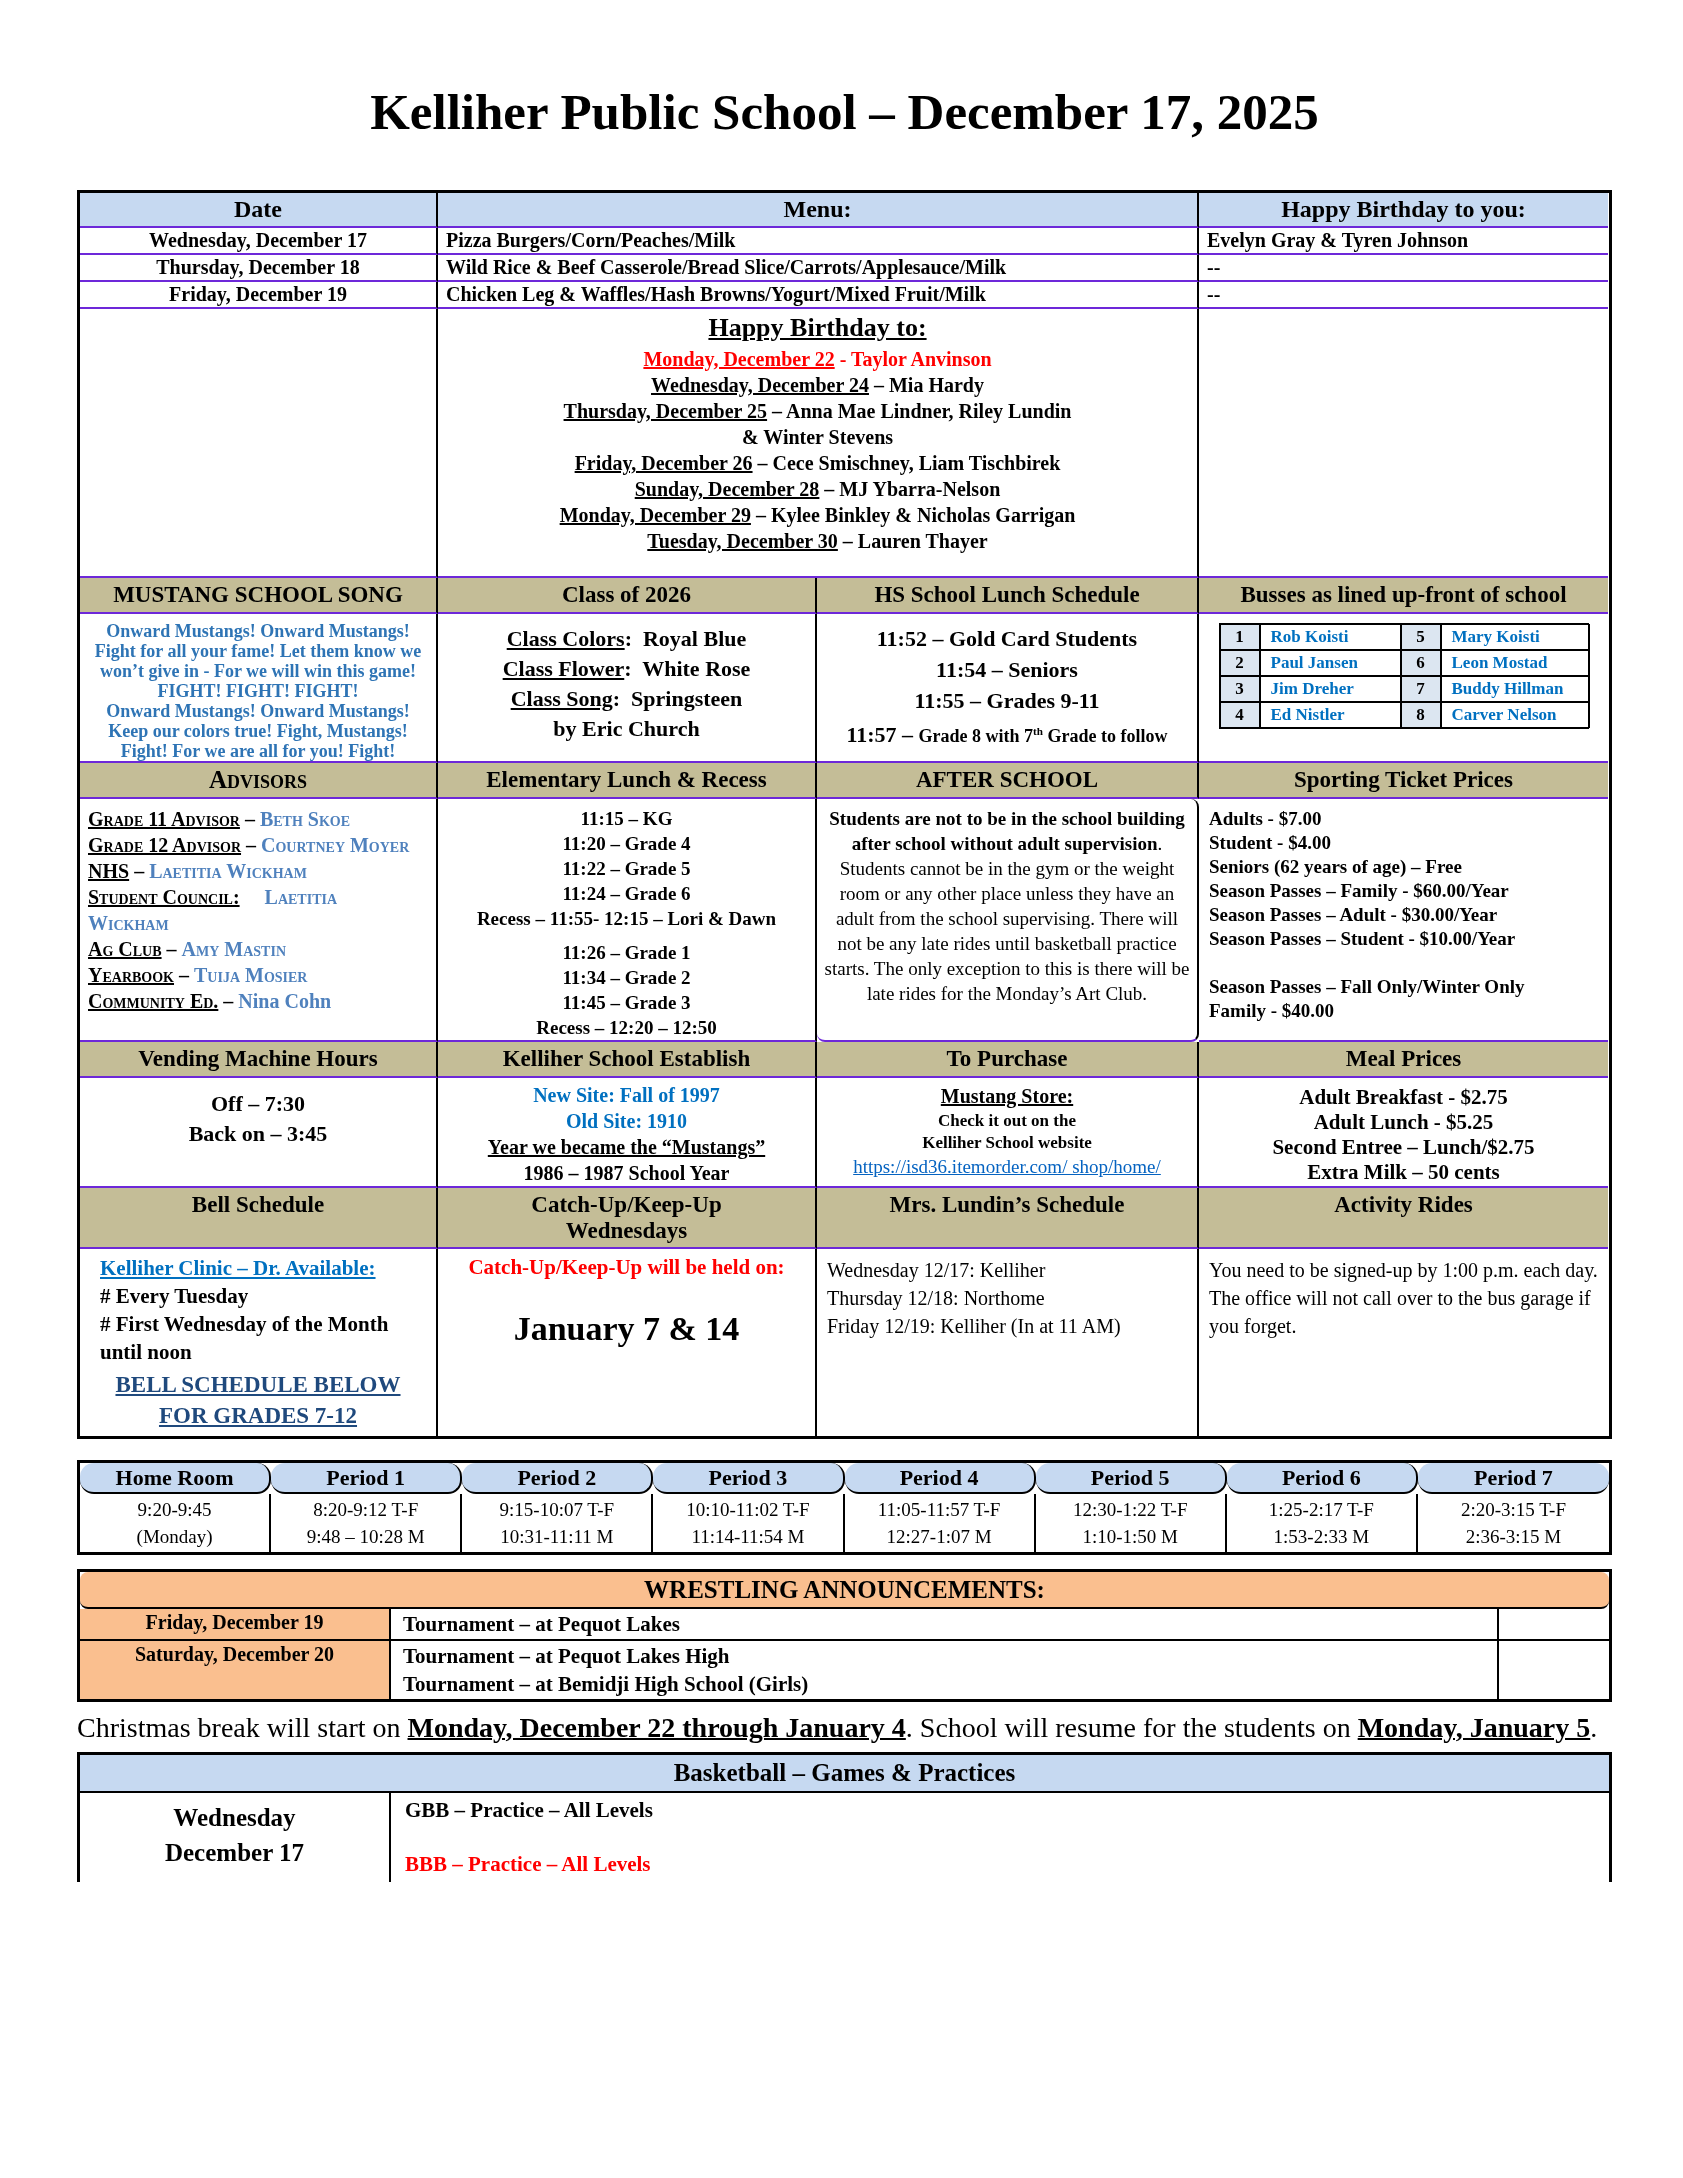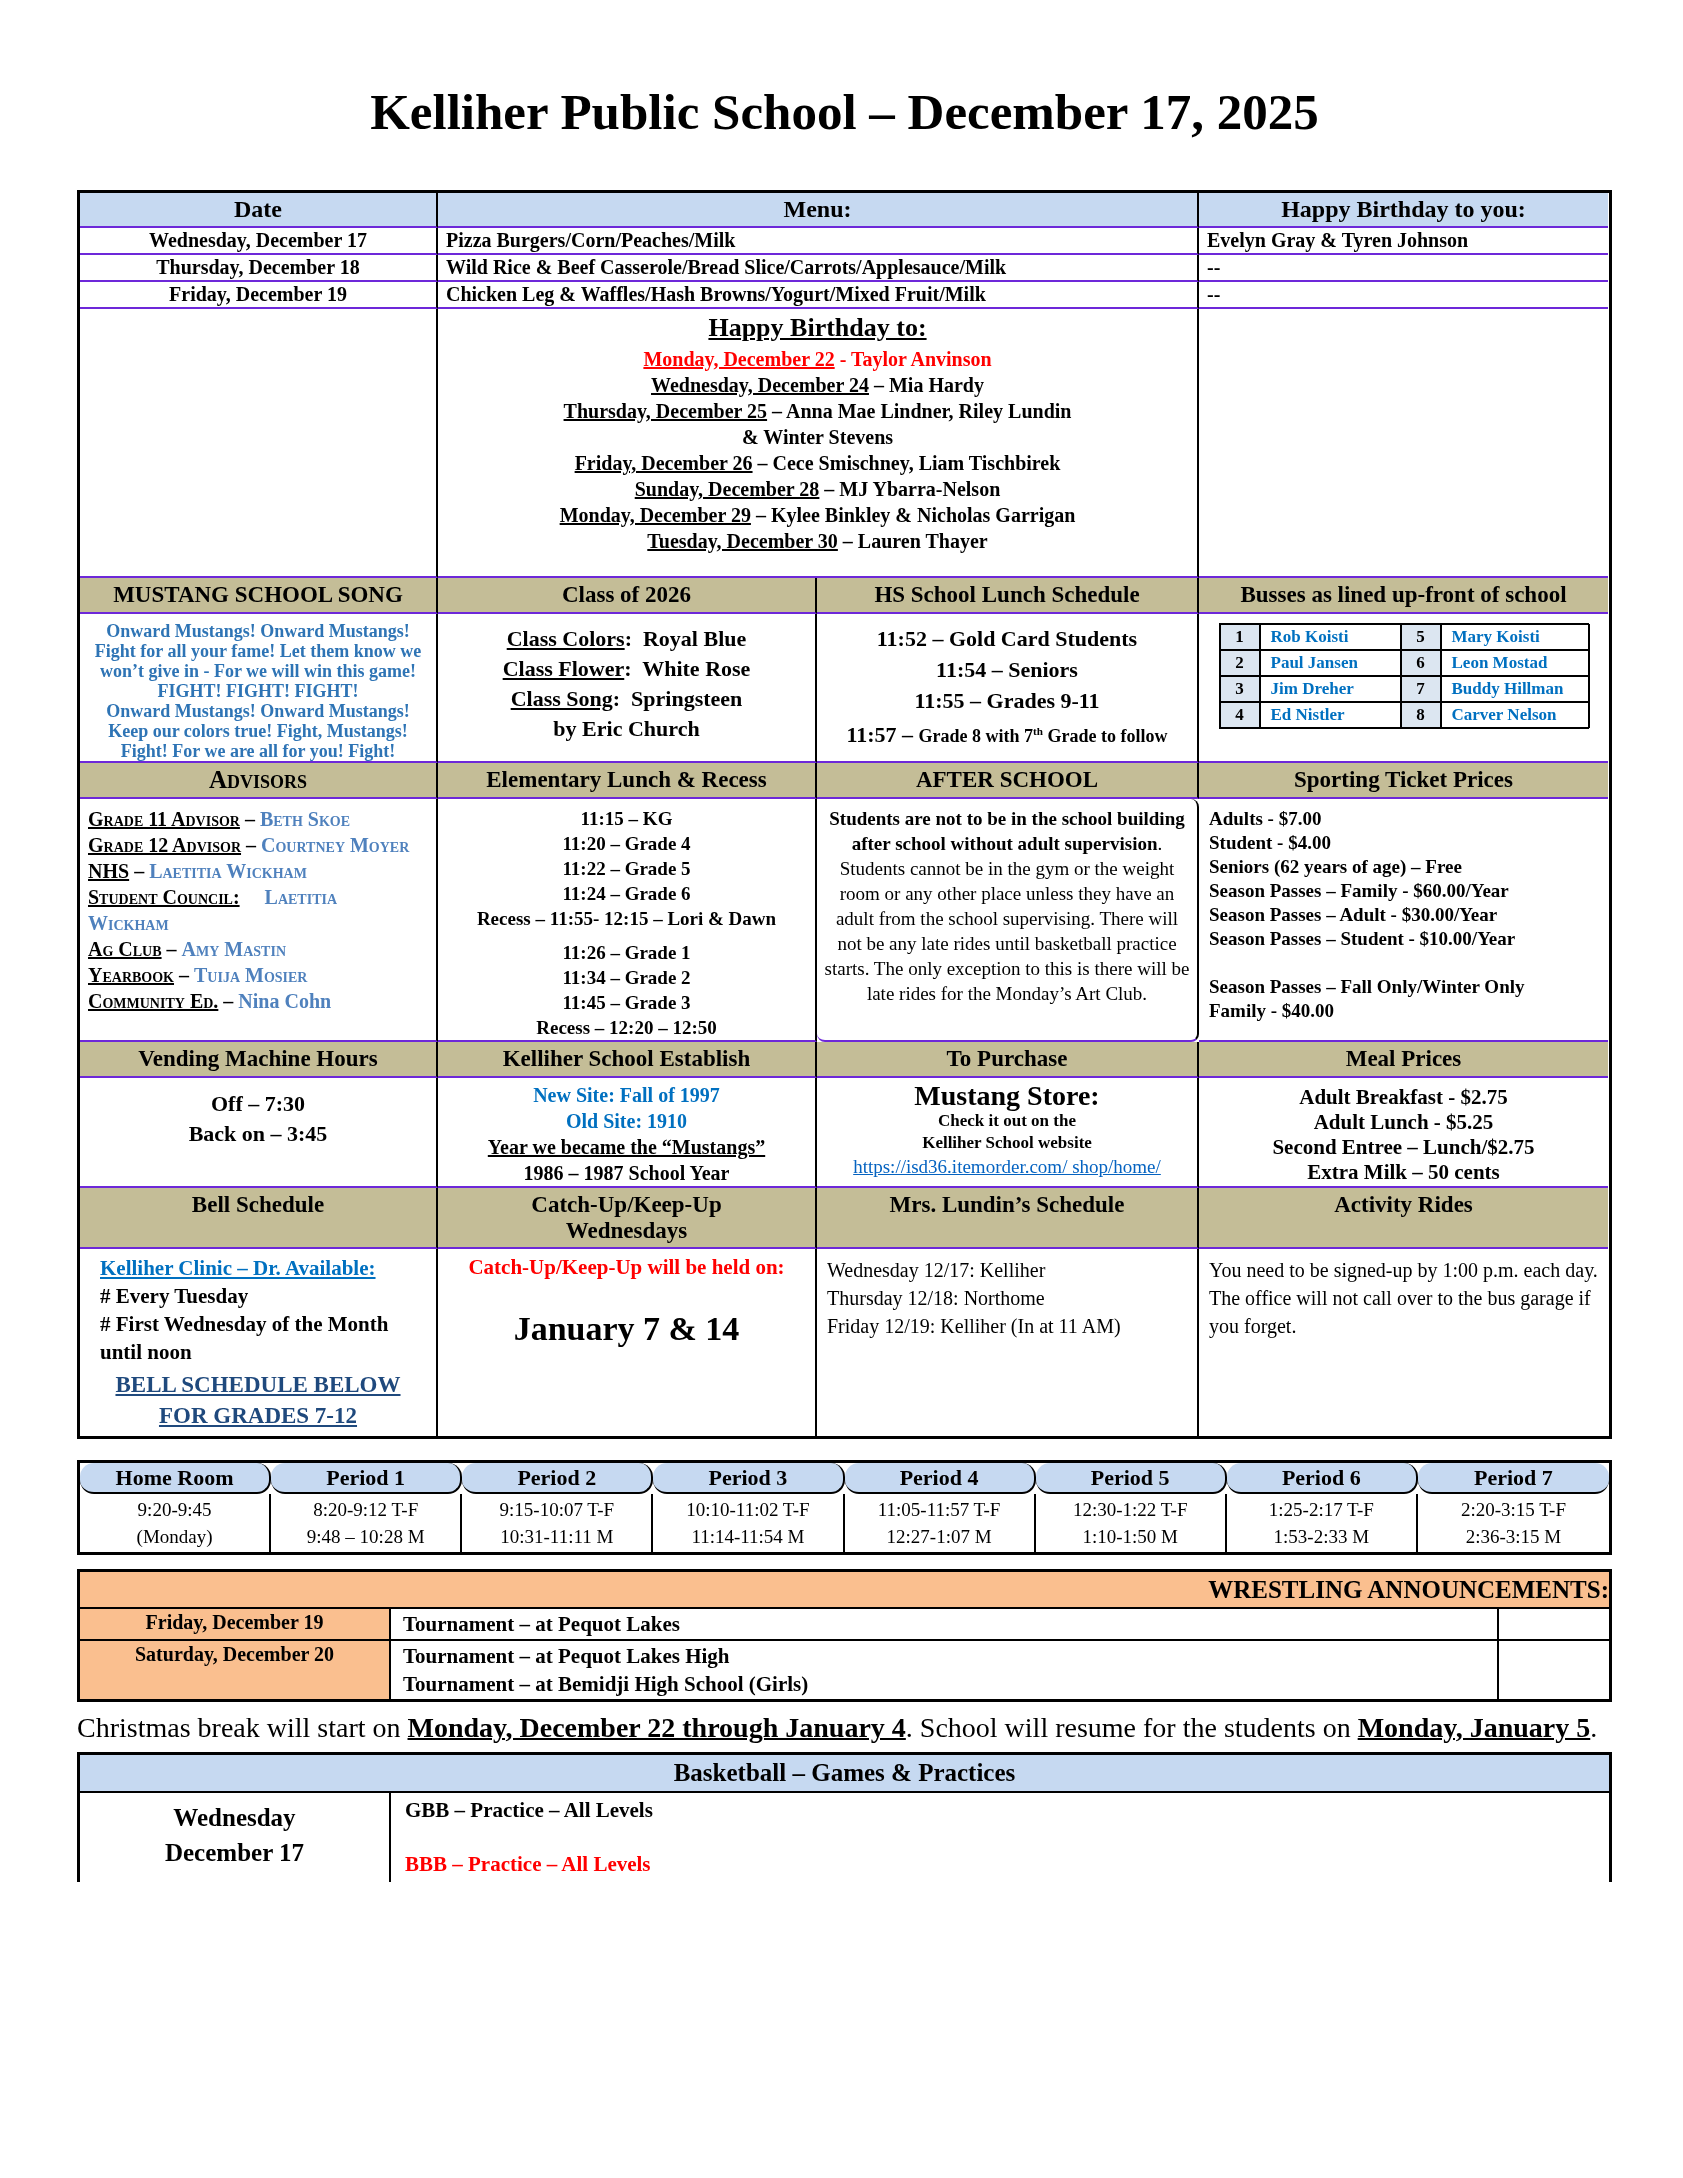--- a/index.html
+++ b/index.html
@@ -69,21 +69,21 @@
 
   .vend-cell{min-height:109px;text-align:center;padding-top:11px;}
   .vend-line{font-size:22px;font-weight:bold;line-height:30px;}
 
   .est-cell{min-height:109px;text-align:center;padding-top:4px;}
   .est-line{font-size:20px;font-weight:bold;line-height:26px;}
   .est-blue{color:var(--bus_blue,#0070C0);}
   .est-underline{text-decoration:underline;text-decoration-thickness:2px;}
 
   .pur-cell{min-height:109px;text-align:center;padding-top:4px;}
-  .pur-store{font-size:28px;font-weight:bold;line-height:28px;}
+  .pur-store{font-size:20px;font-weight:bold;text-decoration:underline;line-height:28px;}
   .pur-line{font-size:17px;font-weight:bold;line-height:22px;}
   .pur-link{display:block;font-size:19px;color:var(--link_blue,#0563C1);text-decoration:underline;line-height:26px;}
 
   .meal-cell{min-height:109px;text-align:center;padding-top:7px;}
   .meal-line{font-size:21px;font-weight:bold;line-height:25px;}
 
   .bell-cell{min-height:158px;padding:5px 20px;}
   .clinic-title{color:var(--clinic_blue,#0070C0);font-size:21px;font-weight:bold;text-decoration:underline;line-height:28px;}
   .clinic-line{font-size:21px;font-weight:bold;line-height:28px;}
   .bell-note{color:var(--dark_blue,#1F497D);font-size:23px;font-weight:bold;text-decoration:underline;text-align:center;line-height:31px;margin-top:3px;}
@@ -101,22 +101,22 @@
   .prow{display:grid;grid-template-columns:repeat(8,1fr);}
   .prow > .pcell{border-right:2px solid #000;box-sizing:border-box;min-width:0;}
   .prow > .pcell:last-child{border-right:none;}
   .phead .pcell{background:var(--blue_header,#C6D9F1);font-weight:bold;font-size:22px;min-height:31px;
       border-bottom:2px solid #000;display:flex;align-items:center;justify-content:center;border-radius:14px;}
   .pbody .pcell{text-align:center;padding:2px 0;}
   .ptime{font-size:19px;line-height:27px;}
 
   
   .wtable{width:1535px;border:3px solid #000;box-sizing:border-box;margin-top:14px;}
-  .wheader{background:var(--orange,#FABF8F);font-weight:bold;font-size:25px;text-align:right;
-      min-height:35px;line-height:35px;border-bottom:2px solid #000;}
+  .wheader{background:var(--orange,#FABF8F);font-weight:bold;font-size:25px;text-align:center;
+      min-height:35px;line-height:35px;border-bottom:2px solid #000;border-radius:8px;}
   .wrow{display:grid;grid-template-columns:311px 1108px 110px;}
   .wrow + .wrow{border-top:2px solid #000;}
   .wdate{background:var(--orange,#FABF8F);font-weight:bold;font-size:20px;text-align:center;
       border-right:2px solid #000;display:flex;align-items:flex-start;justify-content:center;padding-top:2px;box-sizing:border-box;}
   .wevents{border-right:2px solid #000;padding:1px 12px;box-sizing:border-box;}
   .wev{font-size:21px;font-weight:bold;line-height:28px;}
 
   .break-note{font-size:28px;line-height:38px;margin:7px 0 5px 0;width:1535px;}
   .bu{font-weight:bold;text-decoration:underline;text-decoration-thickness:2px;}
 

